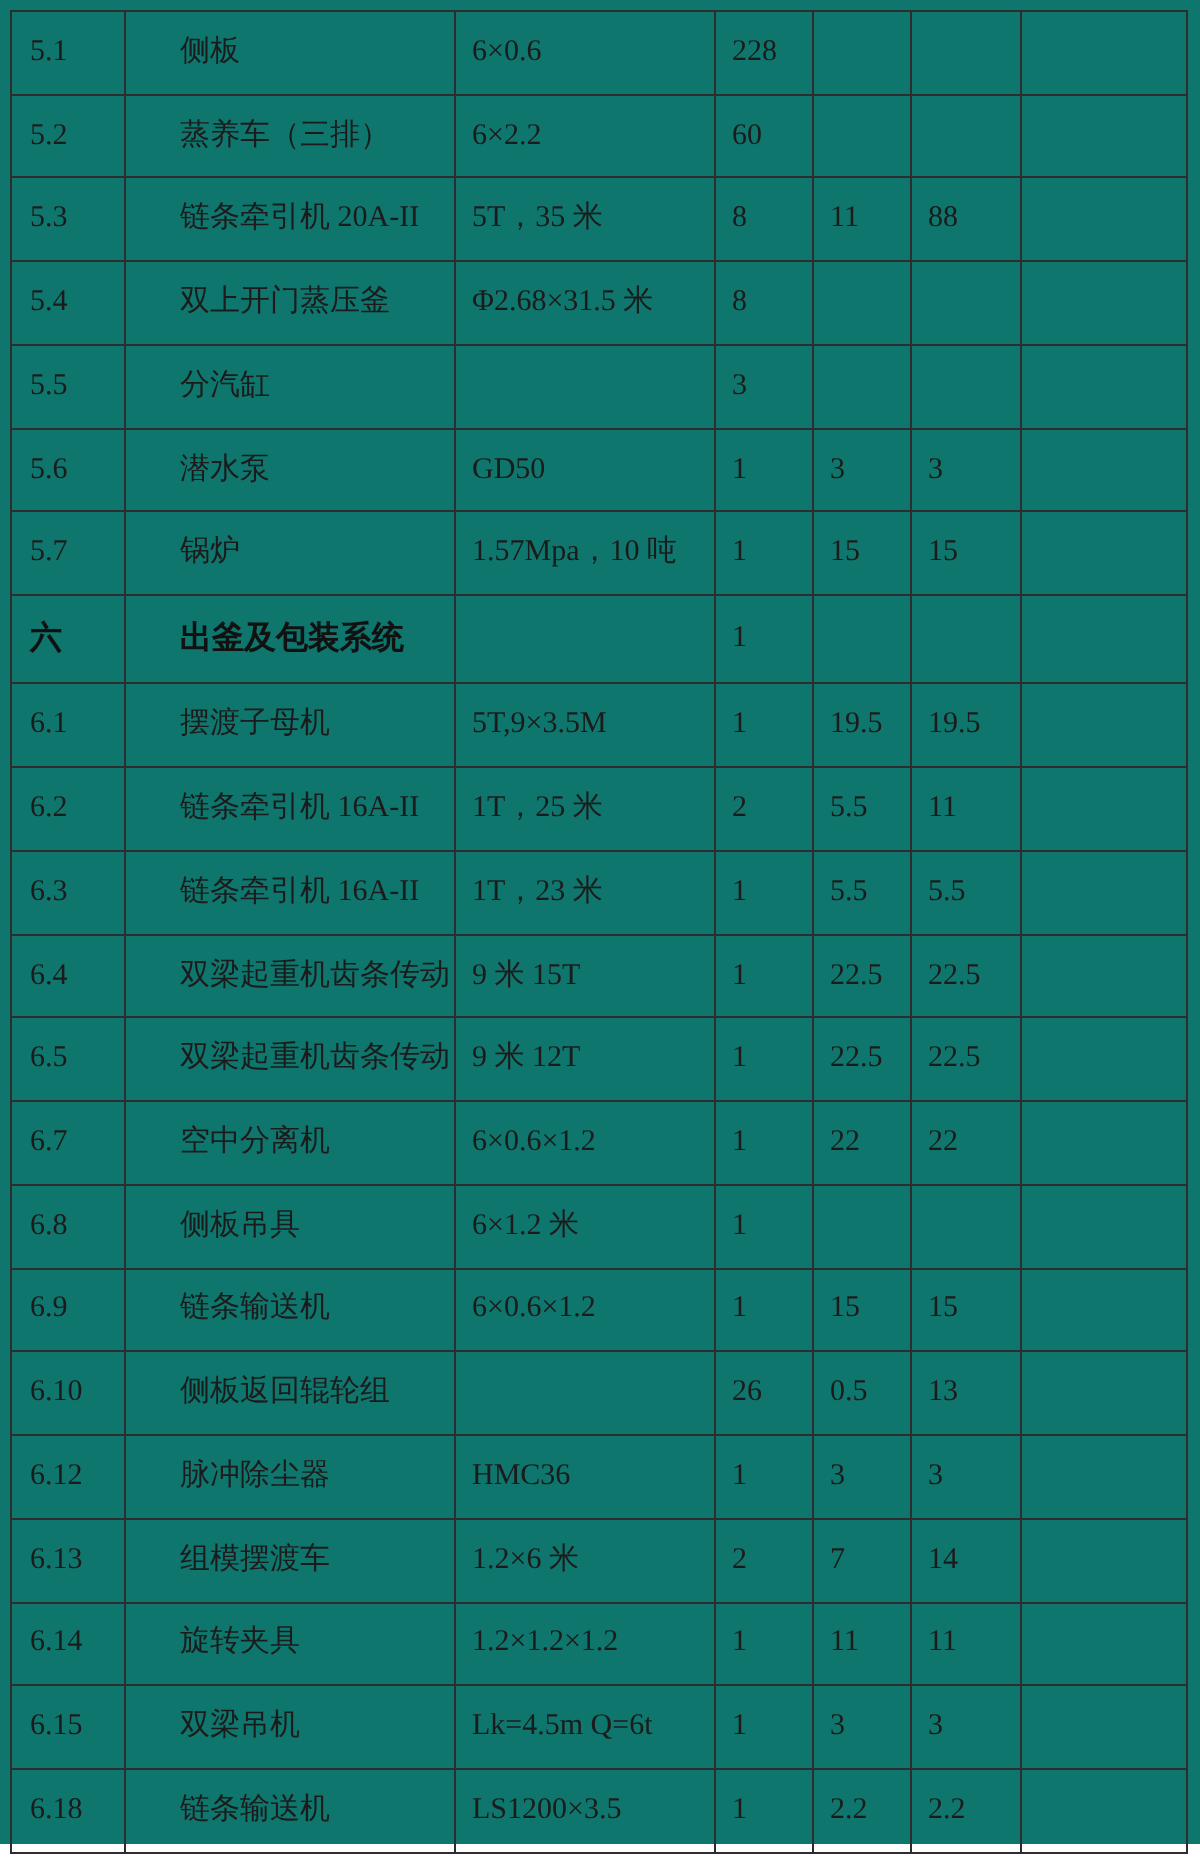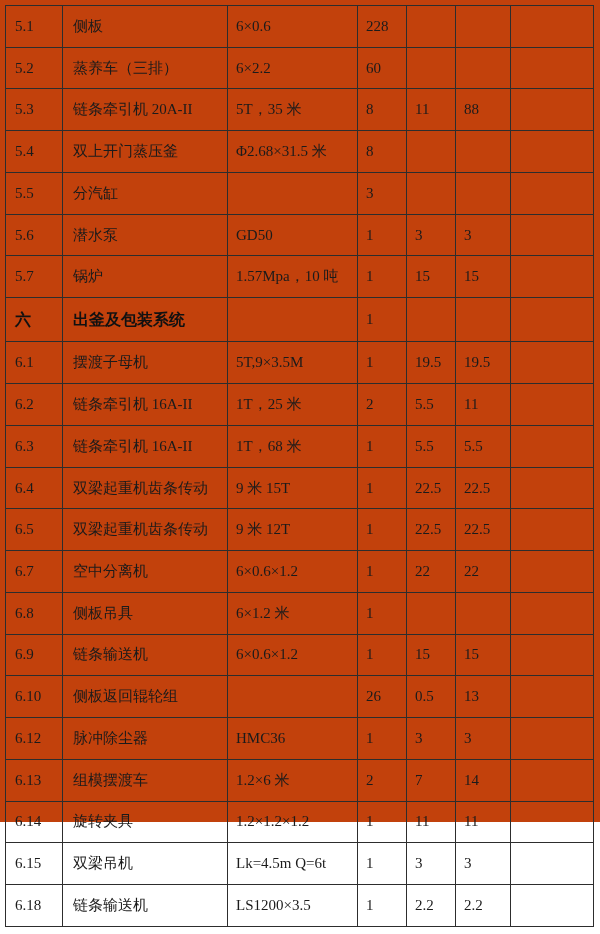--- a/index.html
+++ b/index.html
@@ -6,22 +6,22 @@
     margin: 0;
     padding: 0;
     width: 600px;
     height: 934px;
     background: #ffffff;
     font-family: "Liberation Serif", "DejaVu Serif", serif;
   }
   .sheet {
     position: absolute;
     left: 0; top: 0;
-    width: 600px; height: 822px;
-    background: #c2410c;
+    width: 600px; height: 922px;
+    background: #0f766e;
   }
   table.equipment {
     position: absolute;
     left: 5px;
     top: 5px;
     width: 588px;
     height: 922px;
     border-collapse: collapse;
     table-layout: fixed;
     border: 1px solid #2d2d2d;
@@ -31,21 +31,21 @@
     font-size: 15px;
     color: #1b1b1b;
     vertical-align: middle;
     padding: 0 2px 0 8px;
     white-space: nowrap;
     overflow: hidden;
     line-height: 1;
   }
   
   table.equipment td.c0 { padding-left: 9px; }
-  table.equipment td.c1 { padding-left: 10px; }
+  table.equipment td.c1 { padding-left: 27px; }
   table.equipment td.c2 { padding-left: 8px; }
   table.equipment td.c3,
   table.equipment td.c4,
   table.equipment td.c5,
   table.equipment td.c6 { padding-left: 8px; }
   
   table.equipment td.bold {
     font-weight: bold;
     font-family: "Liberation Sans", "DejaVu Sans", sans-serif;
     font-size: 16px;
@@ -153,21 +153,21 @@
           <td class="c1">链条牵引机 16A-II</td>
           <td class="c2">1T，25 米</td>
           <td class="c3">2</td>
           <td class="c4">5.5</td>
           <td class="c5">11</td>
           <td class="c6"></td>
         </tr>
         <tr>
           <td class="c0">6.3</td>
           <td class="c1">链条牵引机 16A-II</td>
-          <td class="c2">1T，68 米</td>
+          <td class="c2">1T，23 米</td>
           <td class="c3">1</td>
           <td class="c4">5.5</td>
           <td class="c5">5.5</td>
           <td class="c6"></td>
         </tr>
         <tr>
           <td class="c0">6.4</td>
           <td class="c1">双梁起重机齿条传动</td>
           <td class="c2">9 米 15T</td>
           <td class="c3">1</td>

